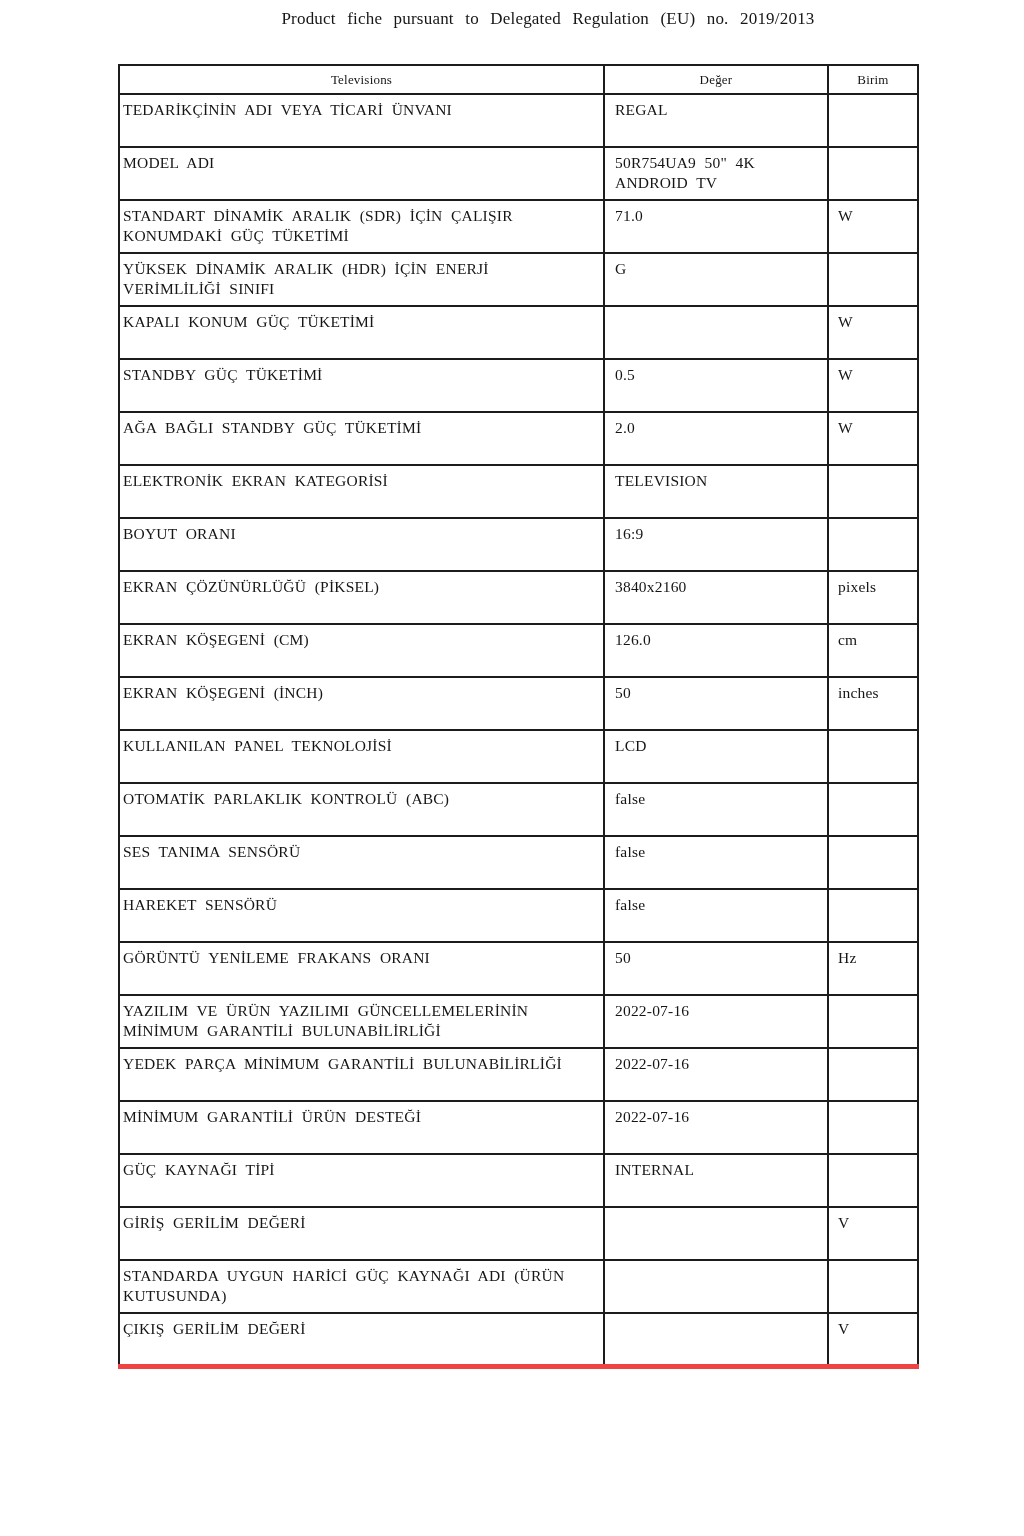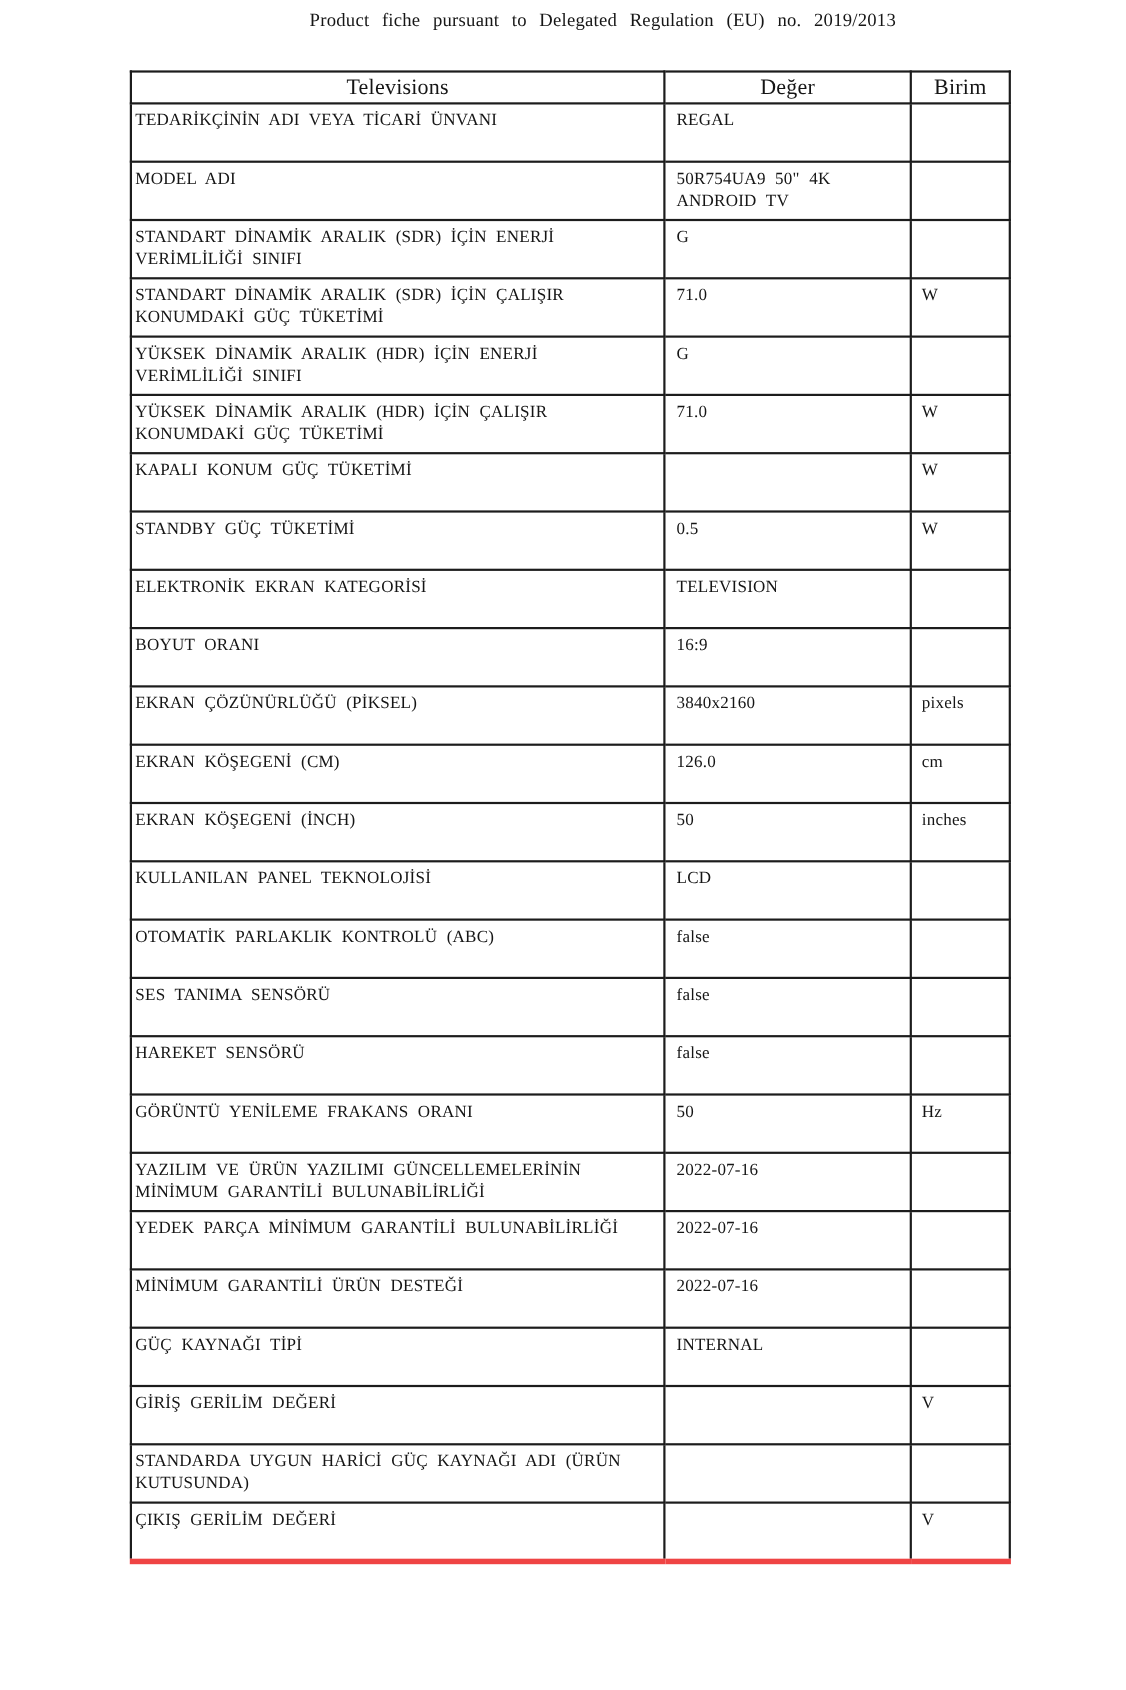--- a/index.html
+++ b/index.html
@@ -35,21 +35,21 @@
   col.c1 { width: 485px; }
   col.c2 { width: 224px; }
   col.c3 { width: 90px; }
   th, td {
     border: 2px solid #1c1c1c;
     overflow: hidden;
   }
   thead tr { height: 29px; }
   th {
     font-weight: normal;
-    font-size: 20px;
+    font-size: 13px;
     text-align: center;
     vertical-align: middle;
     padding: 0 2px;
     word-spacing: 2px;
     letter-spacing: 0.2px;
     color: #151515;
     margin-top: 28px;
   }
   tbody tr { height: 53px; }
   td {
@@ -91,60 +91,53 @@
     <td class="unit"></td>
   </tr>
 
   <tr>
     <td class="label">MODEL ADI</td>
     <td class="value">50R754UA9 50" 4K
 ANDROID TV</td>
     <td class="unit"></td>
   </tr>
 
-  <tr>
-    <td class="label">STANDART DİNAMİK ARALIK (SDR) İÇİN ENERJİ
-VERİMLİLİĞİ SINIFI</td>
-    <td class="value">G</td>
-    <td class="unit"></td>
-  </tr>
 
   <tr>
     <td class="label">STANDART DİNAMİK ARALIK (SDR) İÇİN ÇALIŞIR
 KONUMDAKİ GÜÇ TÜKETİMİ</td>
     <td class="value">71.0</td>
     <td class="unit">W</td>
   </tr>
 
   <tr>
     <td class="label">YÜKSEK DİNAMİK ARALIK (HDR) İÇİN ENERJİ
 VERİMLİLİĞİ SINIFI</td>
     <td class="value">G</td>
     <td class="unit"></td>
   </tr>
 
-  <tr>
-    <td class="label">YÜKSEK DİNAMİK ARALIK (HDR) İÇİN ÇALIŞIR
-KONUMDAKİ GÜÇ TÜKETİMİ</td>
-    <td class="value">71.0</td>
-    <td class="unit">W</td>
-  </tr>
 
   <tr>
     <td class="label">KAPALI KONUM GÜÇ TÜKETİMİ</td>
     <td class="value"></td>
     <td class="unit">W</td>
   </tr>
 
   <tr>
     <td class="label">STANDBY GÜÇ TÜKETİMİ</td>
     <td class="value">0.5</td>
     <td class="unit">W</td>
   </tr>
 
+  <tr>
+    <td class="label">AĞA BAĞLI STANDBY GÜÇ TÜKETİMİ</td>
+    <td class="value">2.0</td>
+    <td class="unit">W</td>
+  </tr>
 
   <tr>
     <td class="label">ELEKTRONİK EKRAN KATEGORİSİ</td>
     <td class="value">TELEVISION</td>
     <td class="unit"></td>
   </tr>
 
   <tr>
     <td class="label">BOYUT ORANI</td>
     <td class="value">16:9</td>

